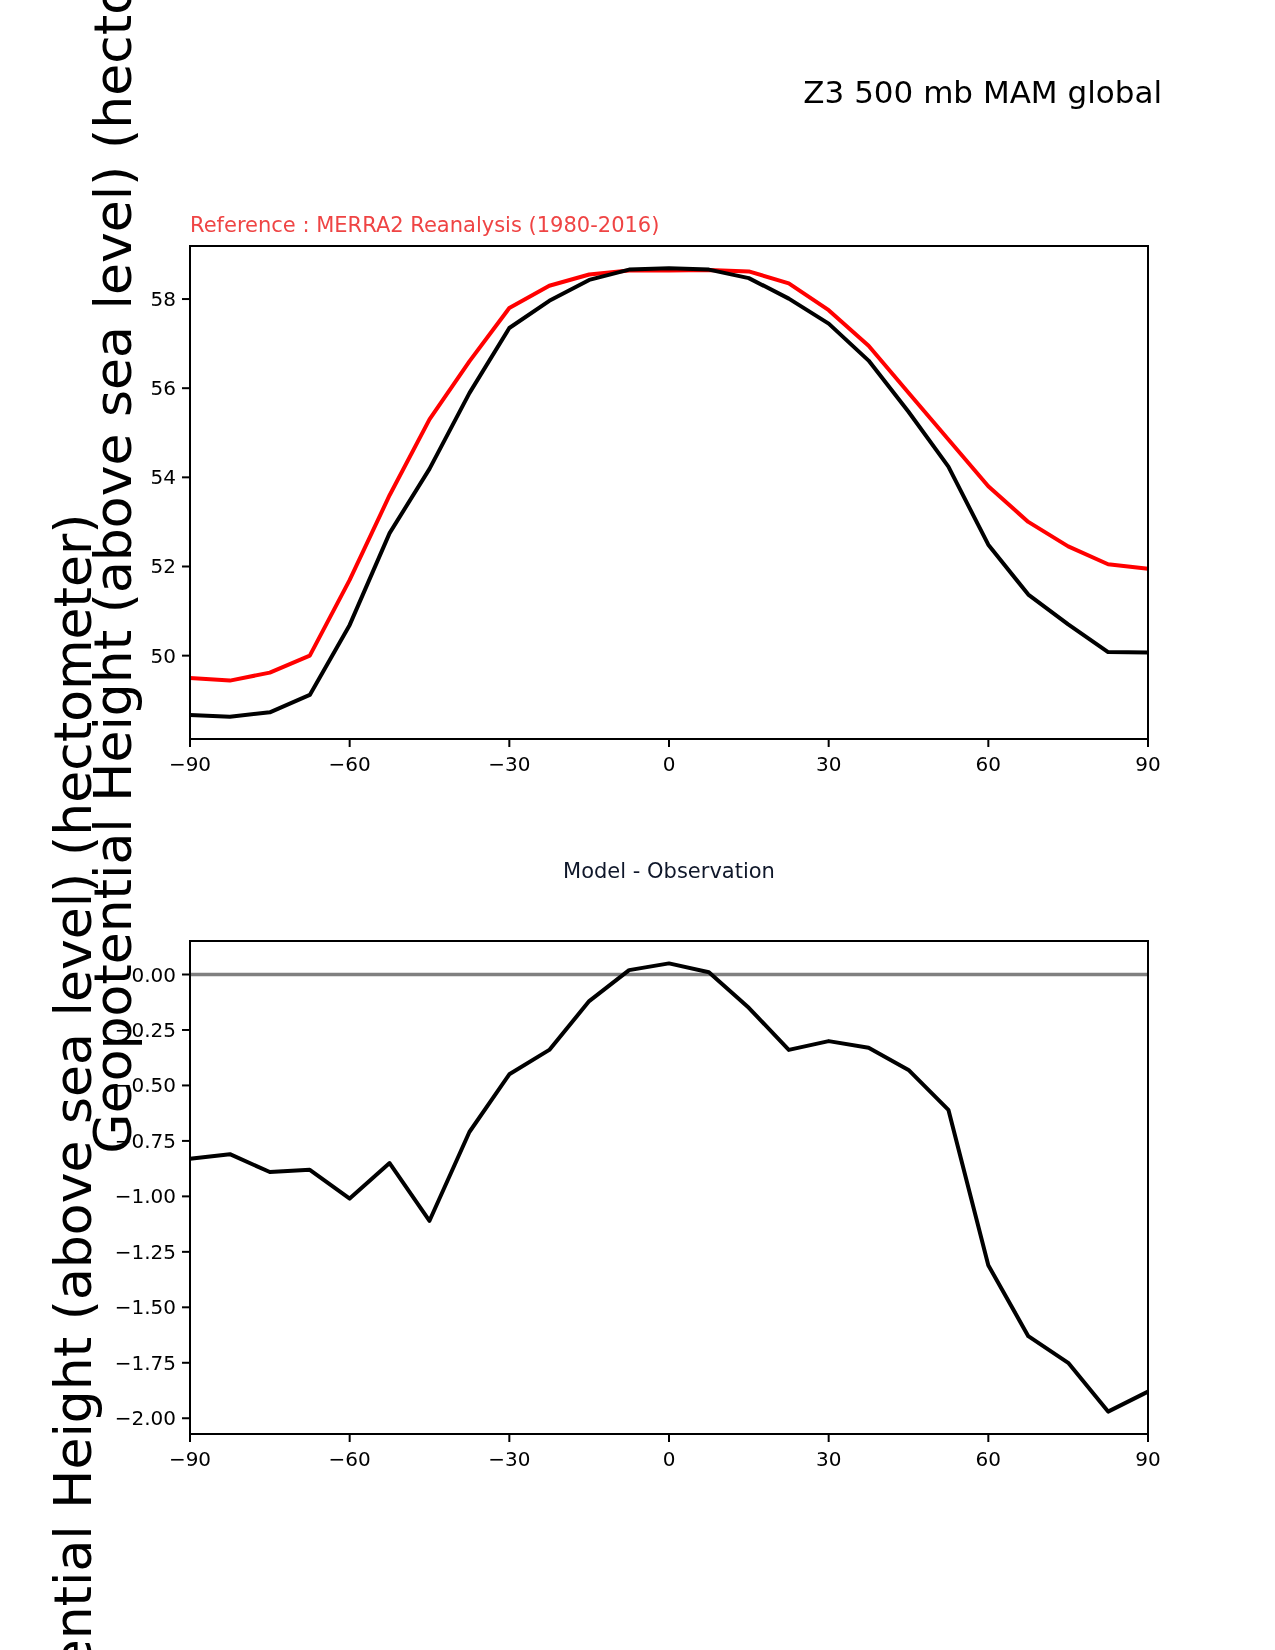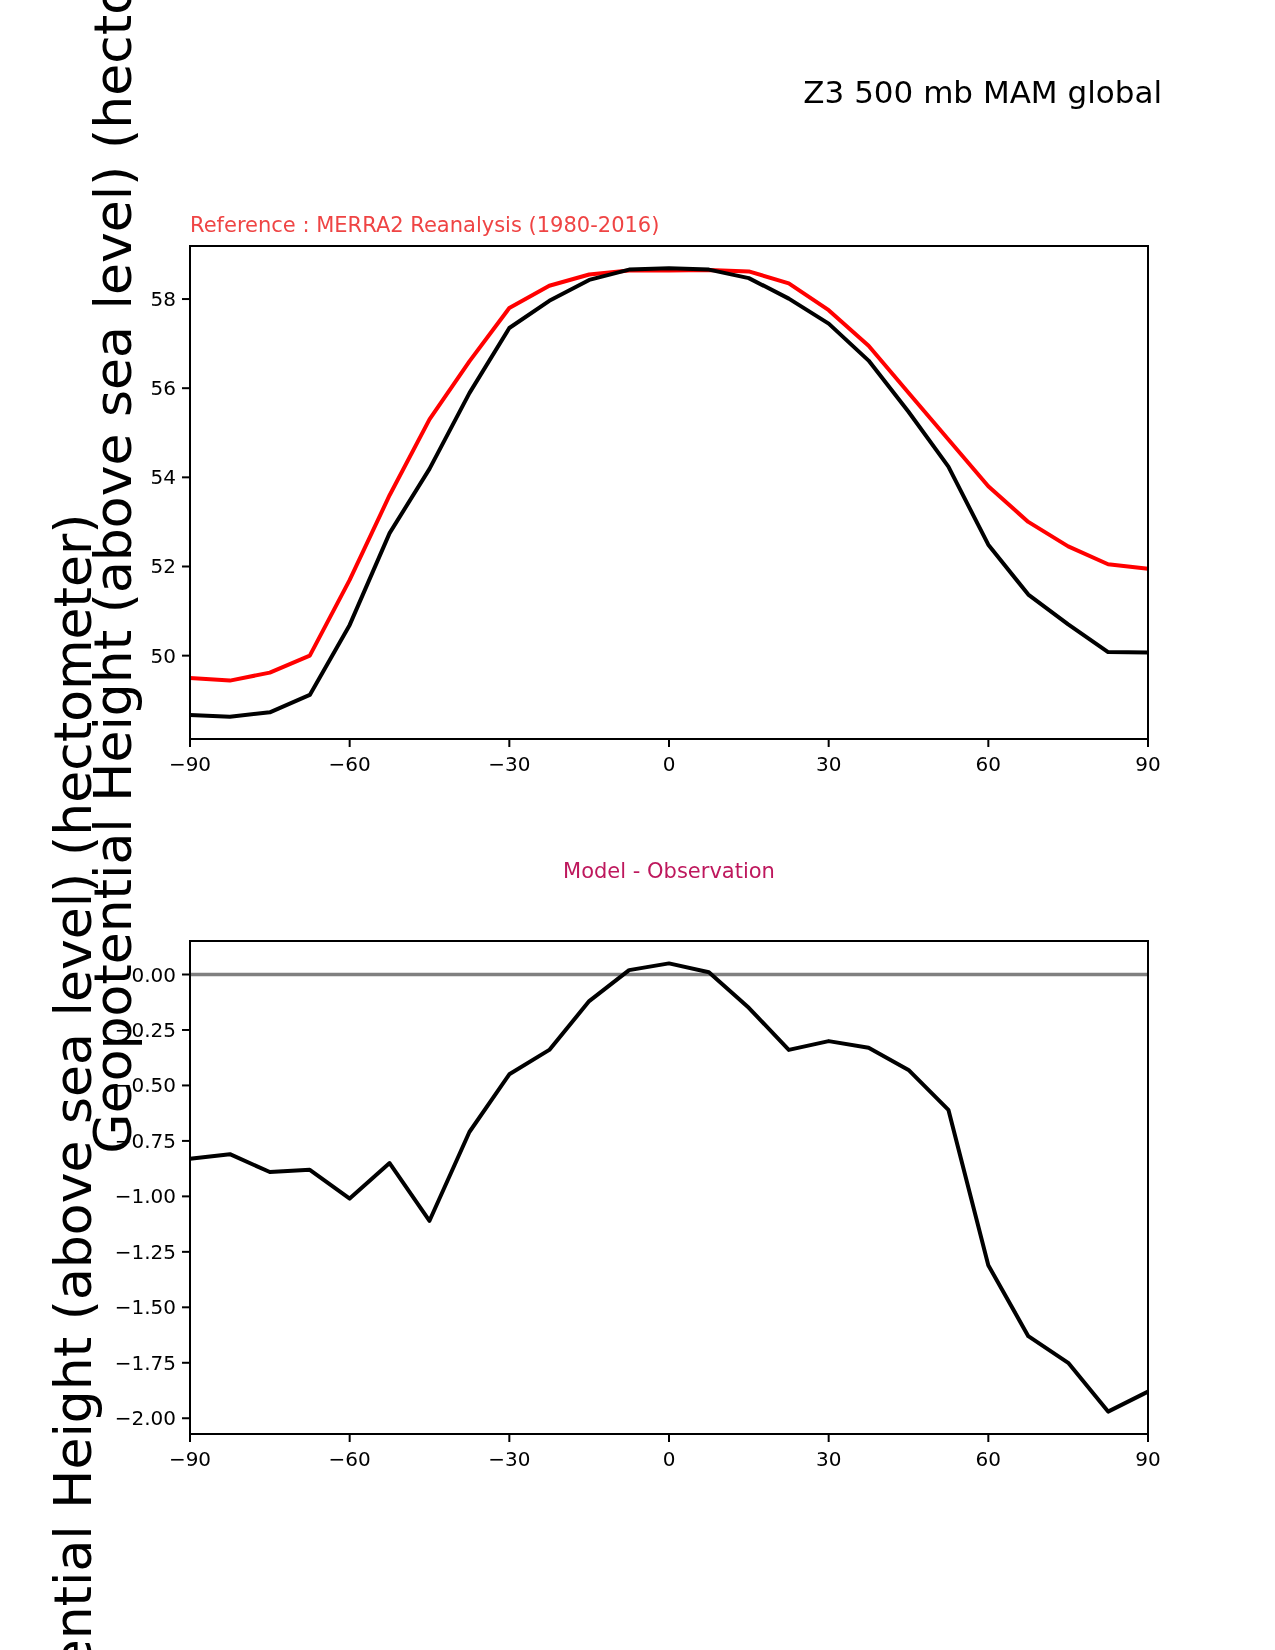--- a/index.html
+++ b/index.html
@@ -11,21 +11,21 @@
   svg text{font-family:"DejaVu Sans","Liberation Sans",sans-serif;fill:#000000;}
   .fig-title{
     position:absolute;left:0;top:74px;width:1162px;text-align:right;
     font-size:31px;color:#000;
   }
   .subtitle{position:absolute;left:190px;font-size:21px;white-space:nowrap;}
   .subtitle.test{top:165px;color:#000000;}
   .subtitle.ref{top:197px;color:#ef4444;margin-top:16px;}
   .panel2-title{
     position:absolute;left:190px;top:859px;width:958px;text-align:center;
-    font-size:21px;color:#be185d;
+    font-size:21px;color:#0f172a;
   }
   .vlabel{
     position:absolute;width:2000px;height:84px;line-height:84px;text-align:center;
     font-size:52px;white-space:nowrap;transform:rotate(-90deg);color:#000;
   }
   .vlabel.top-plot{left:-887px;top:438px;}     
   .vlabel.bottom-plot{left:-927px;top:1145px;} 
 </style>
 </head>
 <body>

